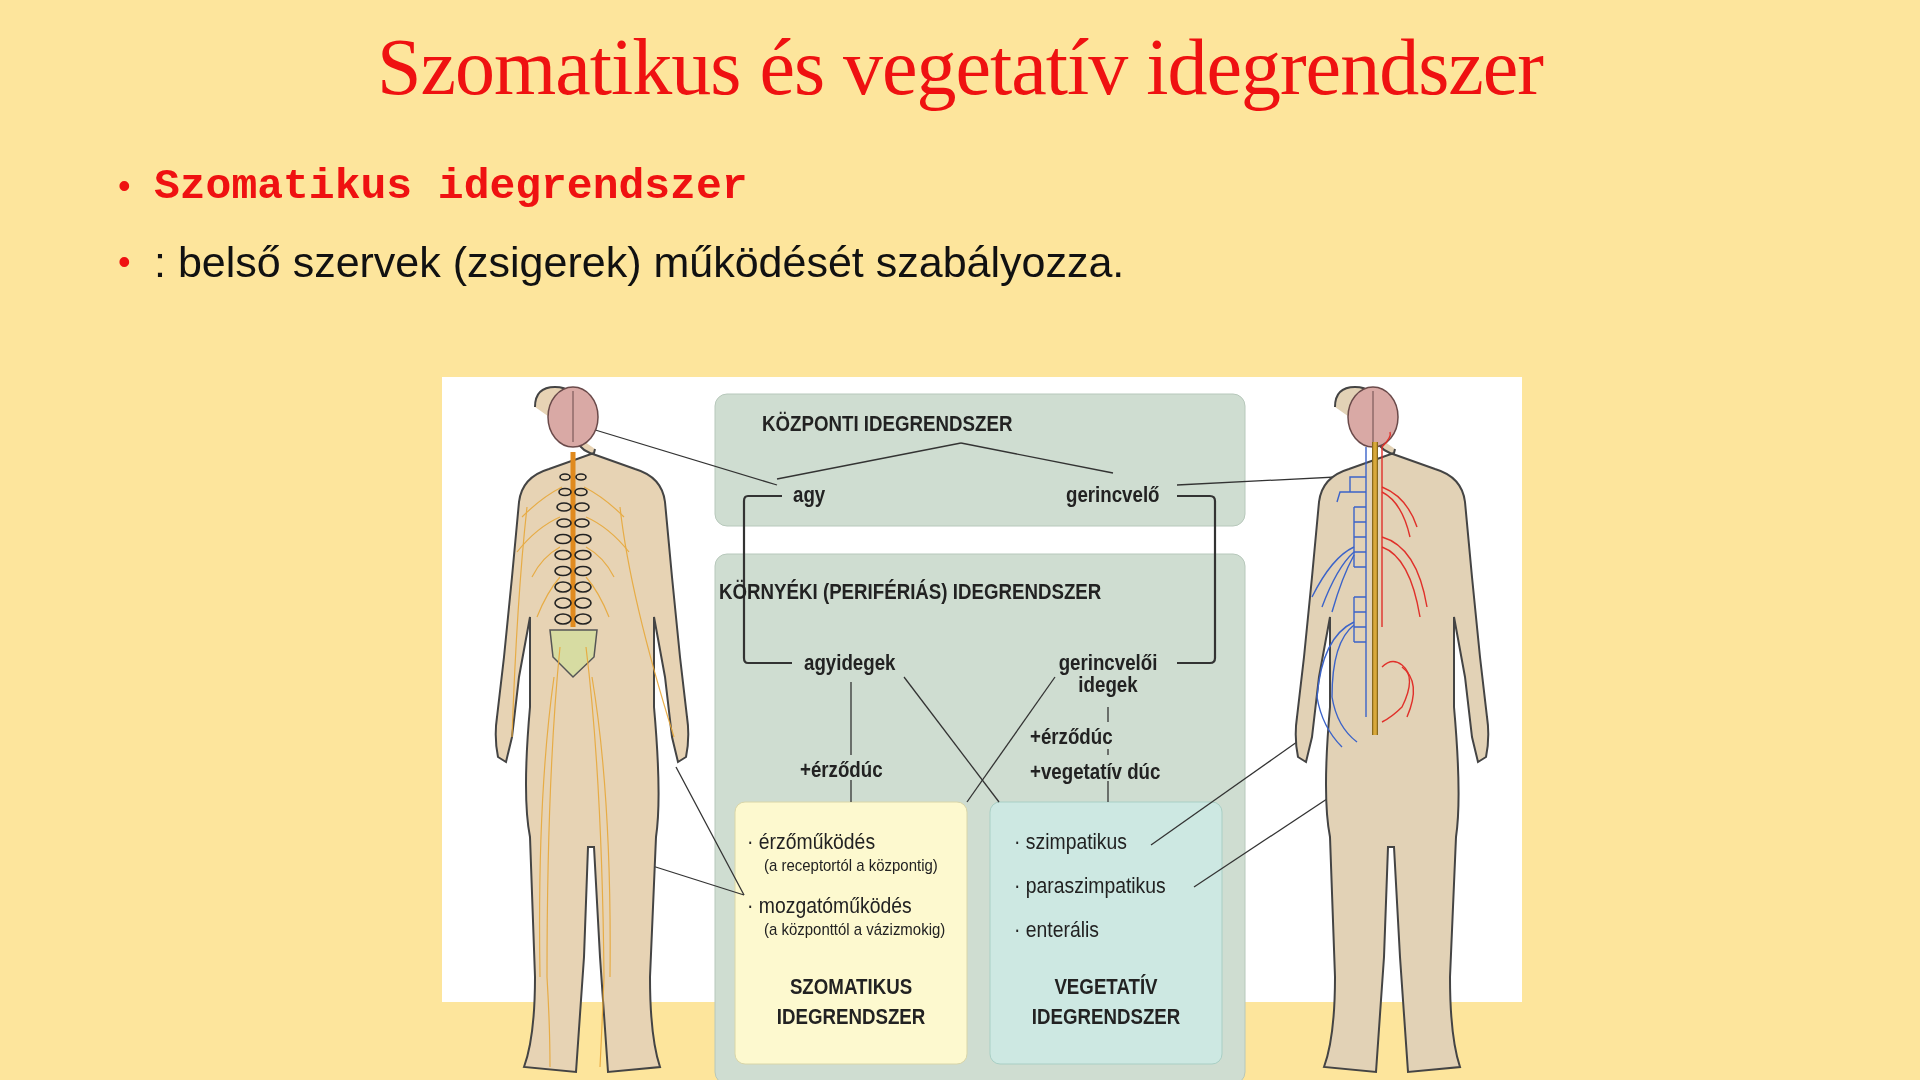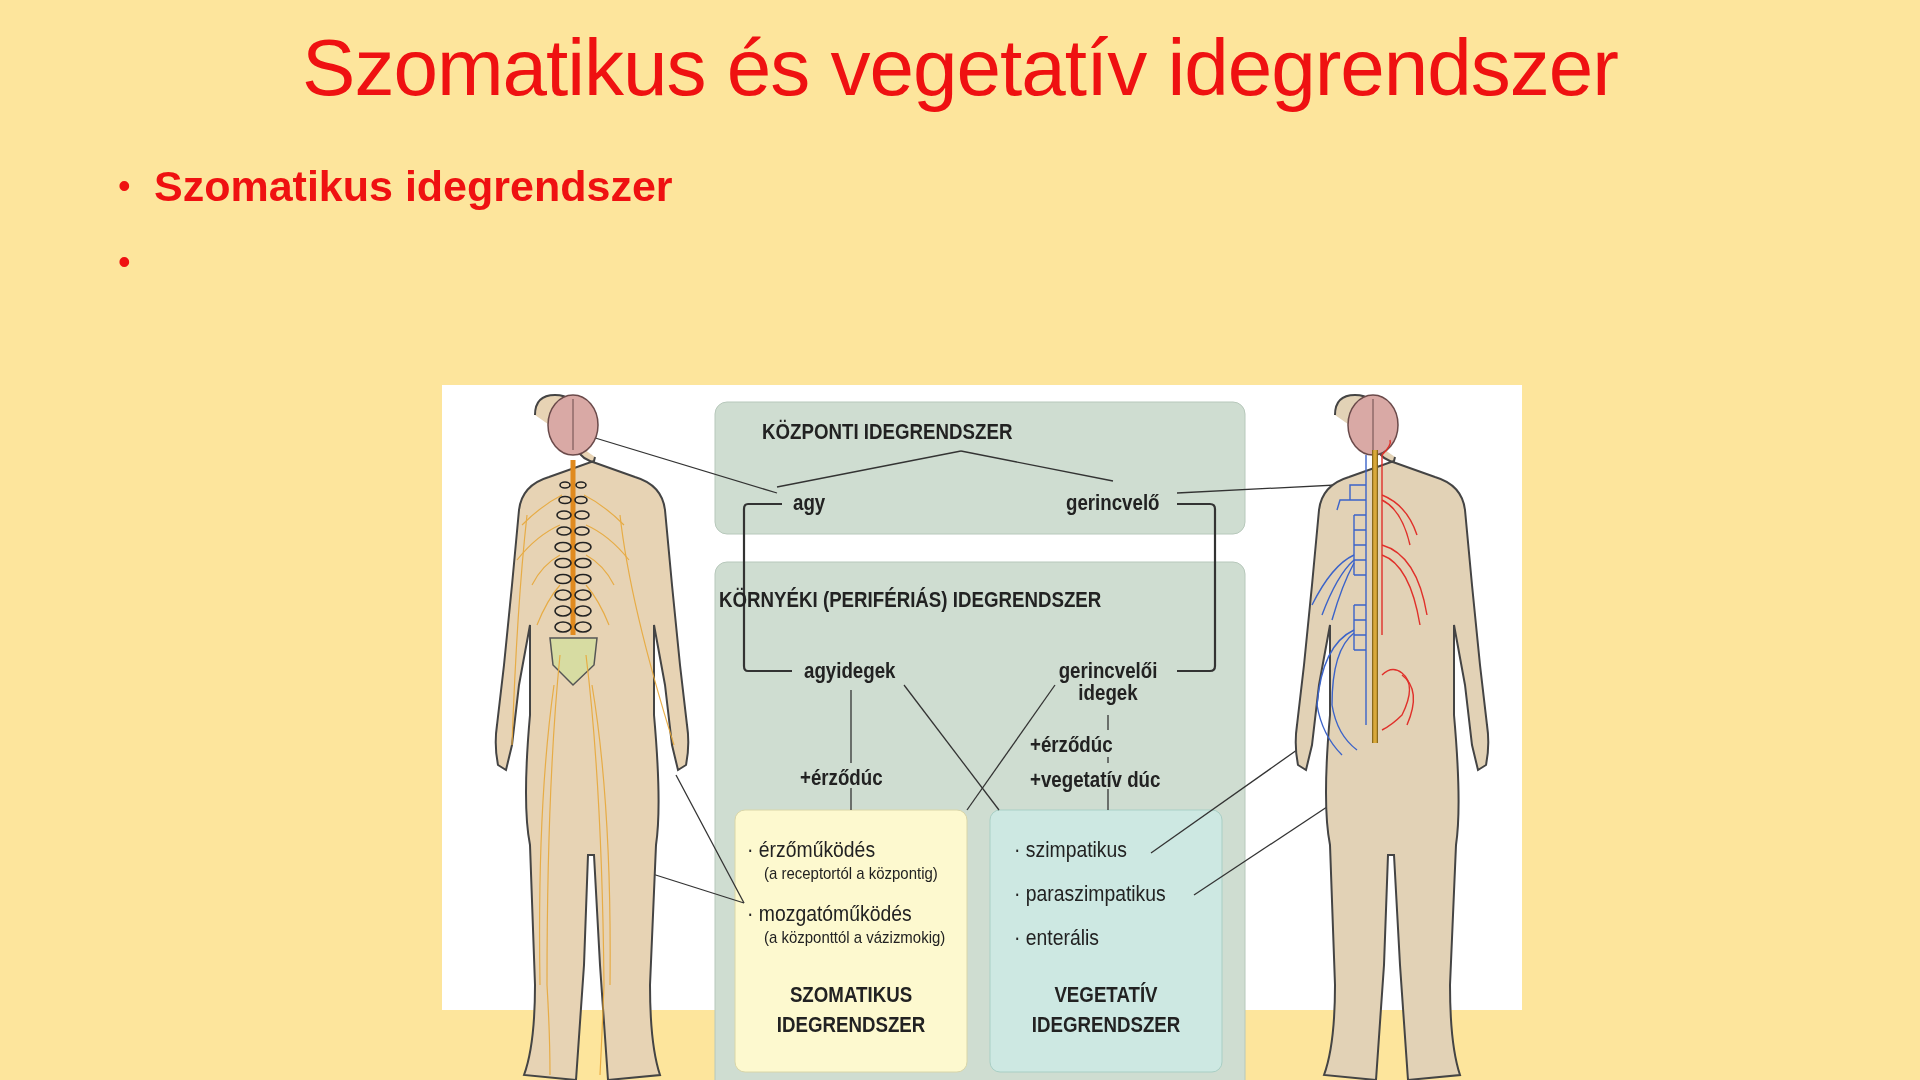--- a/index.html
+++ b/index.html
@@ -1,42 +1,43 @@
 <!DOCTYPE html>
 <html><head>
 <meta charset="utf-8">
 <style>
   html, body { margin:0; padding:0; }
   body { width:1920px; height:1080px; background:#fde59c; position:relative; overflow:hidden; font-family:"Liberation Sans", sans-serif; }
-  .title { position:absolute; top:22px; left:0; width:1920px; text-align:center; font-size:80px; color:#ef1111; font-family:Liberation Sans, sans-serif; letter-spacing:-1px; }
+  .title { position:absolute; top:22px; left:0; width:1920px; text-align:center; font-size:80px; color:#ef1111; font-family:Liberation Serif, serif; letter-spacing:-1px; }
   .bullets { position:absolute; left:118px; top:148px; font-size:43px; color:#111; }
   .bullet { display:flex; align-items:center; height:76px; }
   .dot { color:#ef1111; font-size:36px; width:36px; }
-  .term { color:#ef1111; font-weight:bold; }
-  .figure { position:absolute; left:442px; top:385px; width:1080px; height:625px; background:#fff; }
+  .term { color:#ef1111; font-weight:bold;font-family:Liberation Mono, monospace; }
+  .figure { position:absolute; left:442px; top:377px; width:1080px; height:625px; background:#fff; }
   .fig-svg { position:absolute; left:0; top:0; }
   .lbl { position:absolute; font-family:"Liberation Sans", sans-serif; color:#222; white-space:nowrap; }
   .hd { font-weight:bold; font-size:22px; transform:scaleX(0.85); transform-origin:left center; }
   .nd { font-weight:bold; font-size:22px; transform:scaleX(0.85); transform-origin:left center; }
   .it { font-size:22px; transform:scaleX(0.88); transform-origin:left center; }
   .sub { font-size:17px; transform:scaleX(0.88); transform-origin:left center; }
   .ctr { text-align:center; transform:scaleX(0.85); transform-origin:center center; }
 </style>
 </head>
 <body>
 
 <div class="title">Szomatikus és vegetatív idegrendszer</div>
 
 <div class="bullets">
   <div class="bullet">
     <span class="dot">•</span>
     <span class="term">Szomatikus idegrendszer</span>
   </div>
   <div class="bullet">
     <span class="dot">•</span>
+      <span>: belső szervek (zsigerek) működését szabályozza.</span>
   </div>
 </div>
 
 <div class="figure">
   <svg class="fig-svg" width="1080" height="715" viewBox="0 0 1080 715">
 
     <rect x="273" y="17" width="530" height="132" rx="12" fill="#cfddd1" stroke="#b7c8bb"></rect>
 
     <rect x="273" y="177" width="530" height="530" rx="12" fill="#cfddd1" stroke="#b7c8bb"></rect>
 

